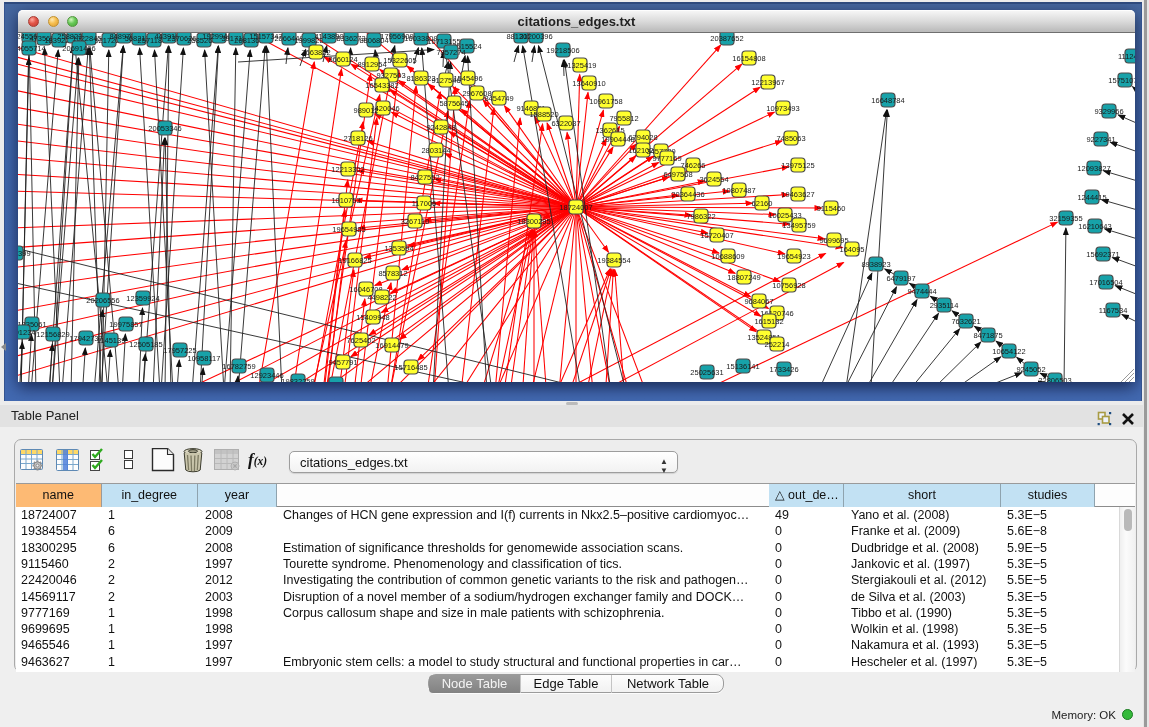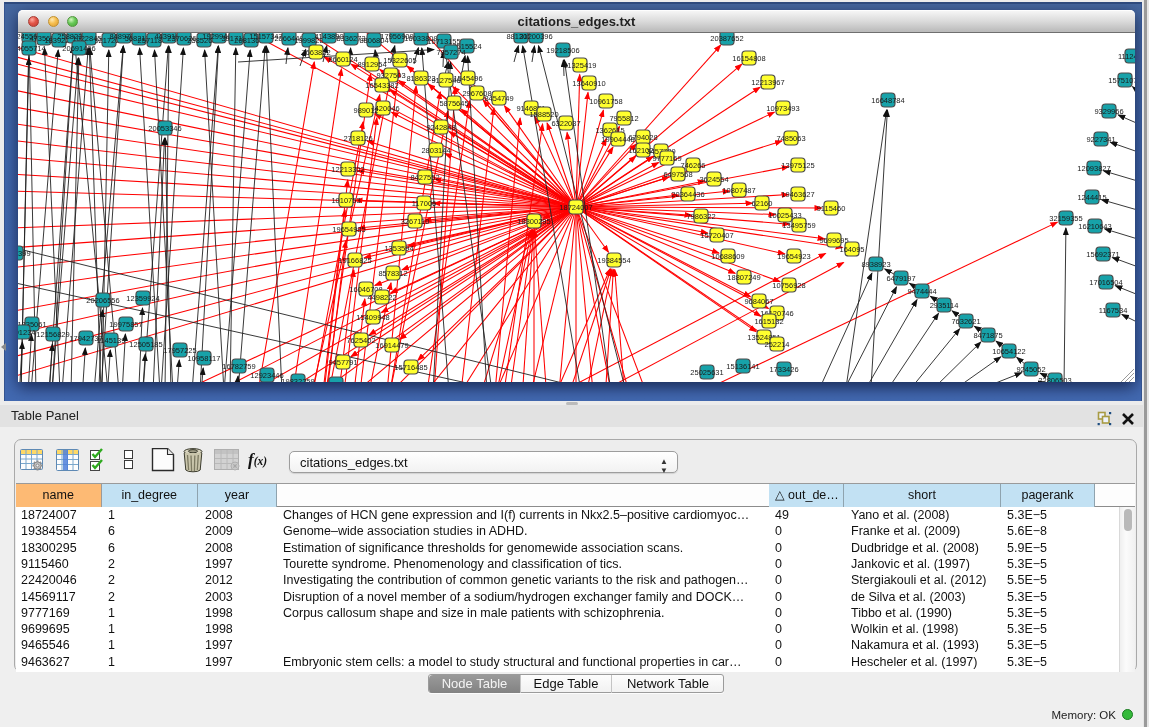--- a/index.html
+++ b/index.html
@@ -13,21 +13,21 @@
 #tp-body{position:absolute;left:0;top:427px;width:1143px;height:300px;background:#efefef}
 #toolpanel{position:absolute;left:14px;top:439px;width:1123px;height:233px;border:1px solid #a9a9a9;border-radius:7px;background:#ededed}
 #combo{position:absolute;left:289px;top:451px;width:389px;height:22px;border:1px solid #9d9d9d;border-radius:5px;background:linear-gradient(#ffffff,#f2f2f2);font-size:13px;color:#111;line-height:21px;padding-left:10px;box-shadow:0 1px 1px rgba(0,0,0,.12)}
 #thead{position:absolute;left:16px;top:483px;width:1119px;height:24px;background:#fdfdfd;border-top:1px solid #9a9a9a;border-bottom:1px solid #8c8c8c}
 #thead .th{position:absolute;top:0;height:24px;font-size:12.5px;color:#111;text-align:center;line-height:23px;border-right:1px solid #8fa3ae;background:#c2e1f3}
 #tbody{position:absolute;left:16px;top:507px;width:1119px;height:165px;background:#fff;overflow:hidden}
 .tr{position:absolute;left:0;width:1119px;height:16px}
 .tr span{position:absolute;top:0;font-size:12.5px;color:#111;white-space:nowrap}
 #vsb{position:absolute;left:1119px;top:507px;width:16px;height:165px;background:linear-gradient(90deg,#efefef,#fbfbfb 40%,#f1f1f1);border-left:1px solid #d9d9d9}
 #vsb .thumb{position:absolute;left:3.5px;top:2px;width:8px;height:22px;border-radius:5px;background:#b9b9b9}
-#tabs{position:absolute;left:428px;top:674px;width:296px;height:19px;border:1px solid #9b9b9b;border-radius:3px;background:linear-gradient(#fdfdfd,#f1f1f1);box-shadow:0 1px 0 rgba(255,255,255,.8);font-size:13px;line-height:18px;text-align:center;color:#111}
+#tabs{position:absolute;left:428px;top:674px;width:296px;height:19px;border:1px solid #9b9b9b;border-radius:8px;background:linear-gradient(#fdfdfd,#f1f1f1);box-shadow:0 1px 0 rgba(255,255,255,.8);font-size:13px;line-height:18px;text-align:center;color:#111}
 #tabs .seg{position:absolute;top:0;height:18px}
 #memory{position:absolute;right:33px;top:709px;font-size:11.5px;color:#222}
 #memdot{position:absolute;right:16px;top:709px;width:11px;height:11px;border-radius:50%;background:#35ba3b;border:1px solid #1c7a22}
 </style></head>
 <body>
 <div id="app">
  <div id="desk">
   <div id="frame">
    <div id="canvas">
           <svg width="1117" height="349" viewBox="17 33 1117 349" style="position:absolute;left:0;top:0;">
@@ -1002,38 +1002,37 @@
 </svg>
 <div style="position:absolute;left:248px;top:450px;font-family:'Liberation Serif',serif;font-style:italic;font-weight:bold;font-size:17px;color:#111">f<span style="font-size:11.5px;font-weight:bold">(x)</span></div>
 
  <div id="combo">citations_edges.txt<span style="position:absolute;right:9px;top:-1px;font-size:8px;color:#333">▲</span><span style="position:absolute;right:9px;top:8px;font-size:8px;color:#333">▼</span></div>
  <div id="thead">
    <div class="th" style="left:0;width:85.5px;background:#fdba74;border-right:1px solid #9a9a9a">name</div>
    <div class="th" style="left:85.5px;width:96.5px">in_degree</div>
    <div class="th" style="left:182px;width:79px">year</div>
    <div class="th" style="left:753px;width:75px;text-align:left;padding-left:6px">△ out_de…</div>
    <div class="th" style="left:828px;width:157px">short</div>
-   <div class="th" style="left:985px;width:94px">pagerank</div>
+   <div class="th" style="left:985px;width:94px">studies</div>
 
  </div>
  <div id="tbody">
 <div class="tr" style="top:1px">
         <span style="left:5px">18724007</span>
         <span style="left:92px">1</span>
         <span style="left:189px">2008</span>
         <span style="left:267px">Changes of HCN gene expression and I(f) currents in Nkx2.5–positive cardiomyoc…</span>
         <span style="left:759px">49</span>
         <span style="left:835px">Yano et al. (2008)</span>
         <span style="left:991px">5.3E−5</span>
       </div>
 <div class="tr" style="top:17.3px">
         <span style="left:5px">19384554</span>
         <span style="left:92px">6</span>
         <span style="left:189px">2009</span>
-        <span style="left:267px">Genome–wide association studies in ADHD.</span>
         <span style="left:759px">0</span>
         <span style="left:835px">Franke et al. (2009)</span>
         <span style="left:991px">5.6E−8</span>
       </div>
 <div class="tr" style="top:33.6px">
         <span style="left:5px">18300295</span>
         <span style="left:92px">6</span>
         <span style="left:189px">2008</span>
         <span style="left:267px">Estimation of significance thresholds for genomewide association scans.</span>
         <span style="left:759px">0</span>

